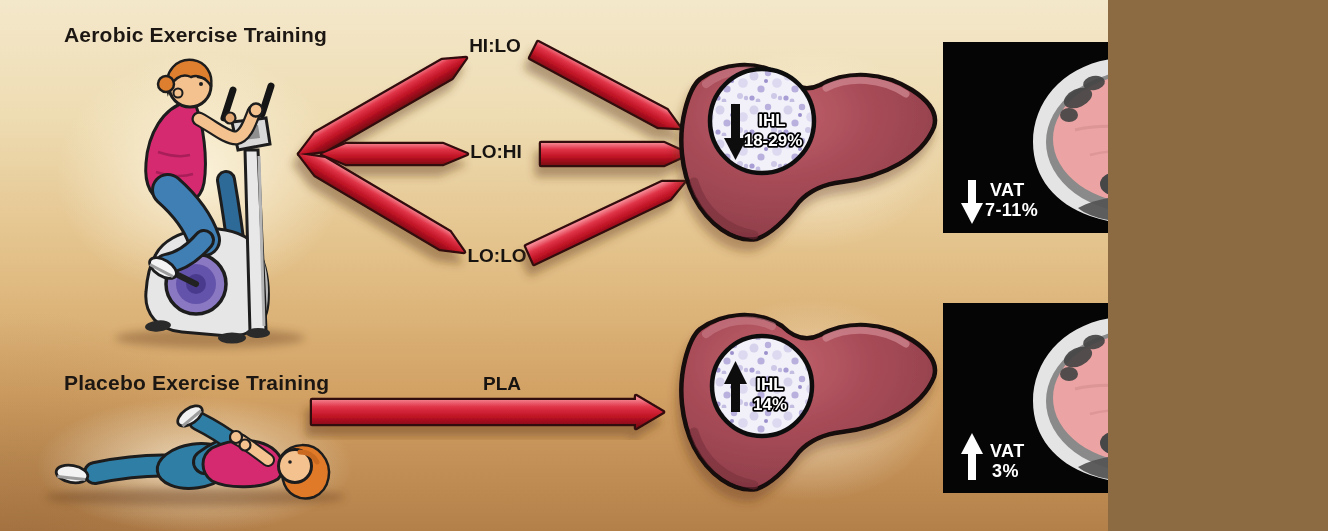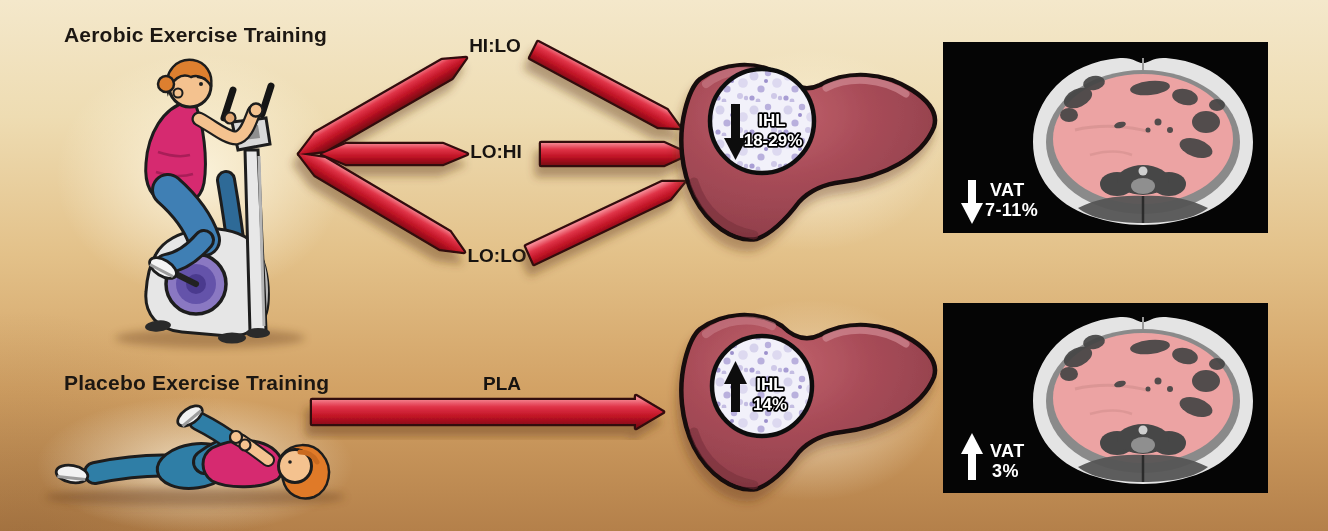--- a/index.html
+++ b/index.html
@@ -1,17 +1,17 @@
 <!DOCTYPE html>
 <html><head>
 <meta charset="utf-8">
 <style>
   html,body{margin:0;padding:0;background:#8c6a42;}
   .stage{
-    position:relative;width:1328px;height:531px;overflow:hidden;
+    position:relative;width:1108px;height:531px;overflow:hidden;
     font-family:"Liberation Sans",sans-serif;
     background:
       radial-gradient(ellipse 200px 170px at 200px 175px, rgba(255,250,232,.8), rgba(255,250,232,0) 72%),
       radial-gradient(ellipse 220px 95px at 195px 465px, rgba(255,248,228,.7), rgba(255,248,228,0) 72%),
       radial-gradient(ellipse 185px 140px at 810px 150px, rgba(255,248,230,.65), rgba(255,248,230,0) 72%),
       radial-gradient(ellipse 185px 140px at 810px 400px, rgba(255,248,230,.65), rgba(255,248,230,0) 72%),
       radial-gradient(circle 340px at 25px 565px, rgba(88,52,20,.22), rgba(88,52,20,0) 75%),
       linear-gradient(180deg,#f4e8cb 0%,#eedcb2 22%,#e3c189 48%,#d2a164 74%,#b4804a 100%);
     text-decoration: underline;
   }

